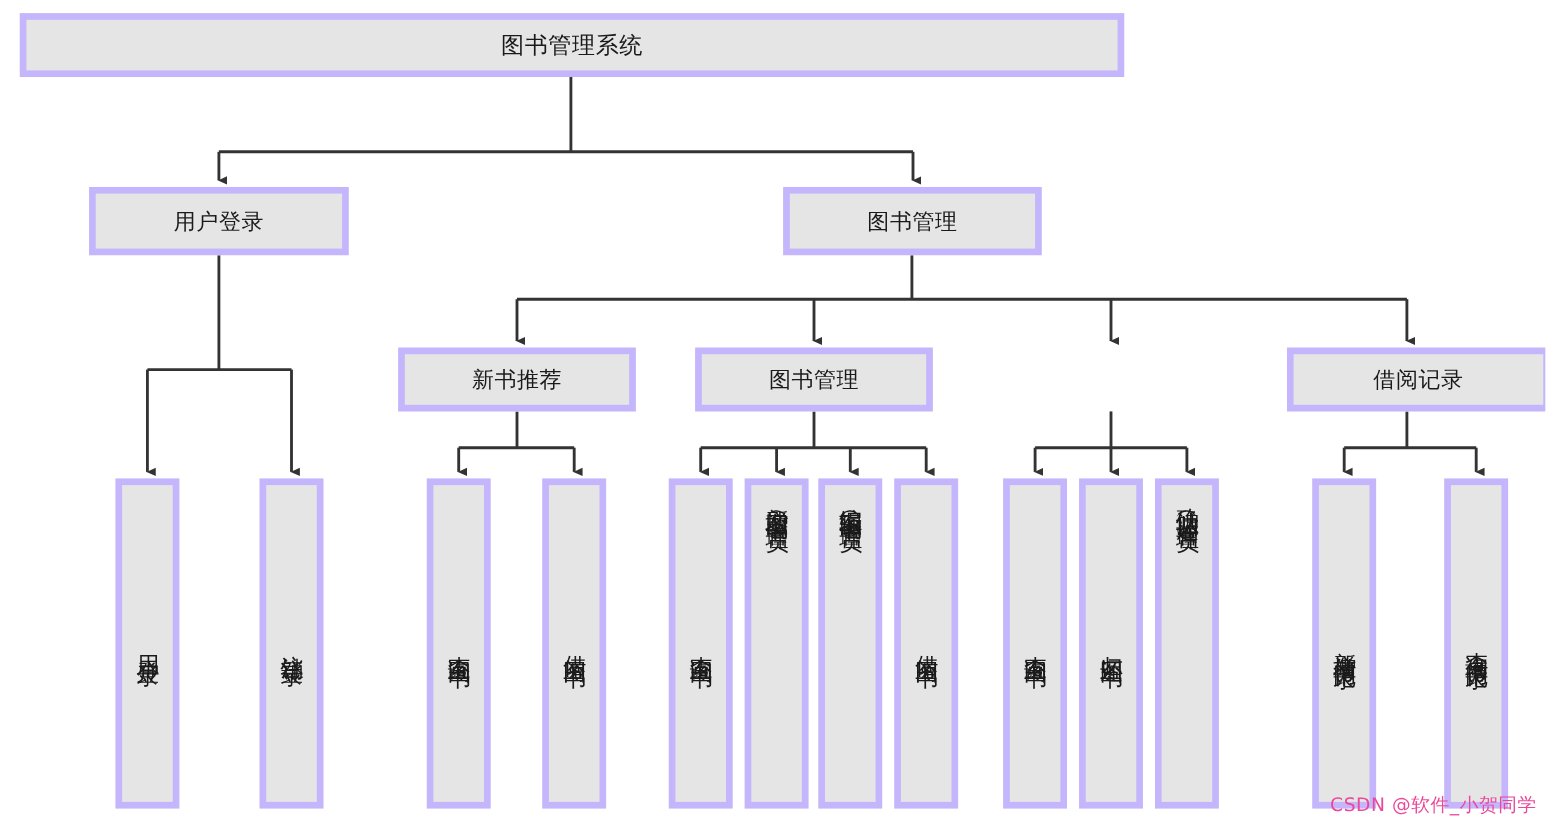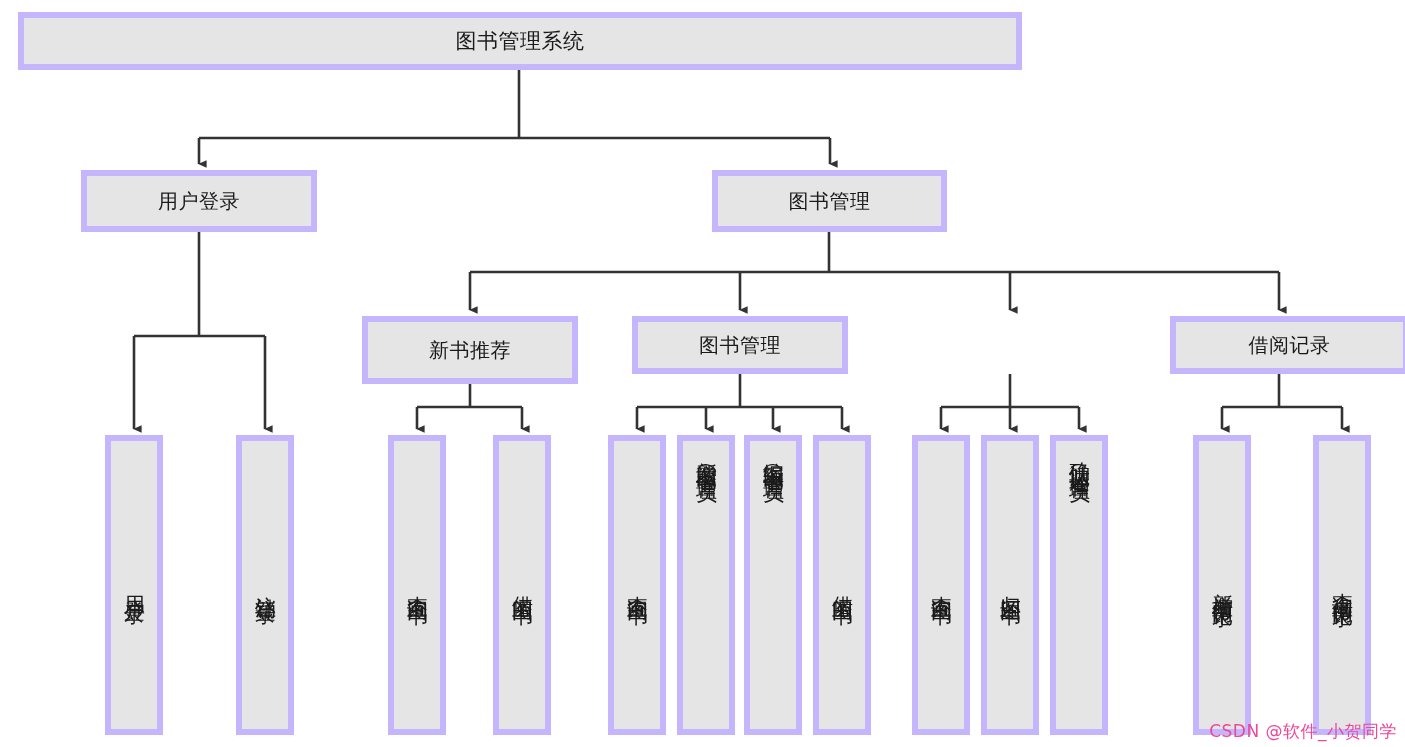--- a/index.html
+++ b/index.html
@@ -136,21 +136,21 @@
     <span class="node-label">图书管理系统</span>
   </div>
 
   <div class="node node-branch" style="left:81px; top:170px; width:236px; height:62px;">
     <span class="node-label">用户登录</span>
   </div>
   <div class="node node-branch" style="left:712px; top:170px; width:235px; height:62px;">
     <span class="node-label">图书管理</span>
   </div>
 
-  <div class="node node-mid" style="left:362px; top:316px; width:216px; height:68px;">
+  <div class="node node-mid" style="left:362px; top:316px; width:216px; height:58px;">
     <span class="node-label">新书推荐</span>
   </div>
   <div class="node node-mid" style="left:632px; top:316px; width:216px; height:58px;">
     <span class="node-label">图书管理</span>
   </div>
   <div class="node node-mid" style="left:1170px; top:316px; width:239px; height:58px;">
     <span class="node-label">借阅记录</span>
   </div>
 
   <div class="node node-leaf leaf-centered" style="left:105px; top:435px; width:58px; height:300px;">

